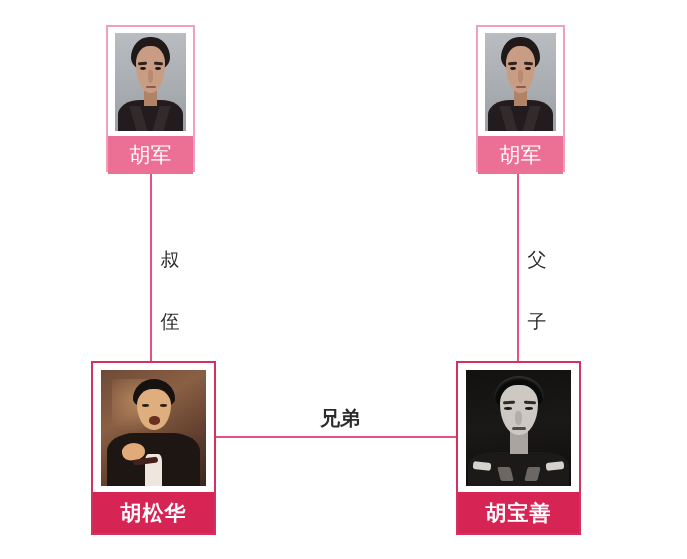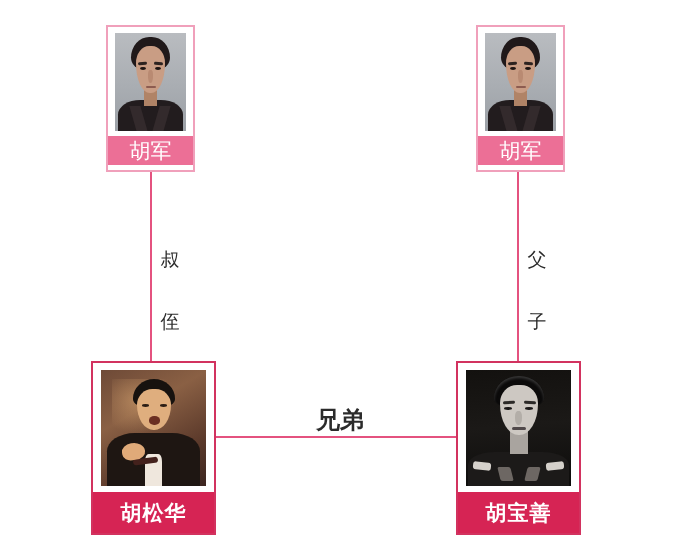--- a/index.html
+++ b/index.html
@@ -38,21 +38,21 @@
     white-space: pre;
     letter-spacing: 0;
   }
   .edge-label-vert {
     font-size: 19px;
     text-align: center;
     font-weight: 400;
   }
   .edge-label-vert span { display: block; }
   .edge-label-horiz {
-    font-size: 24px;
+    font-size: 20px;
     font-weight: 700;
     text-align: center;
   }
 
   
   .node {
     position: absolute;
     box-sizing: border-box;
     background: #ffffff;
   }
@@ -82,21 +82,21 @@
 
   
   .node.v-top {
     border: 2px solid #f0a0bb;
   }
   .node.v-top .node-photo-wrap {
     padding: 6px 7px 5px 7px;
   }
   .node.v-top .node-label {
     background: #ec6f96;
-    height: 29px;
+    height: 38px;
     font-size: 21px;
     font-weight: 400;
   }
 
   
   .node.v-bottom {
     border: 2px solid #d2325f;
   }
   .node.v-bottom .node-photo-wrap {
     padding: 7px 8px 6px 8px;

